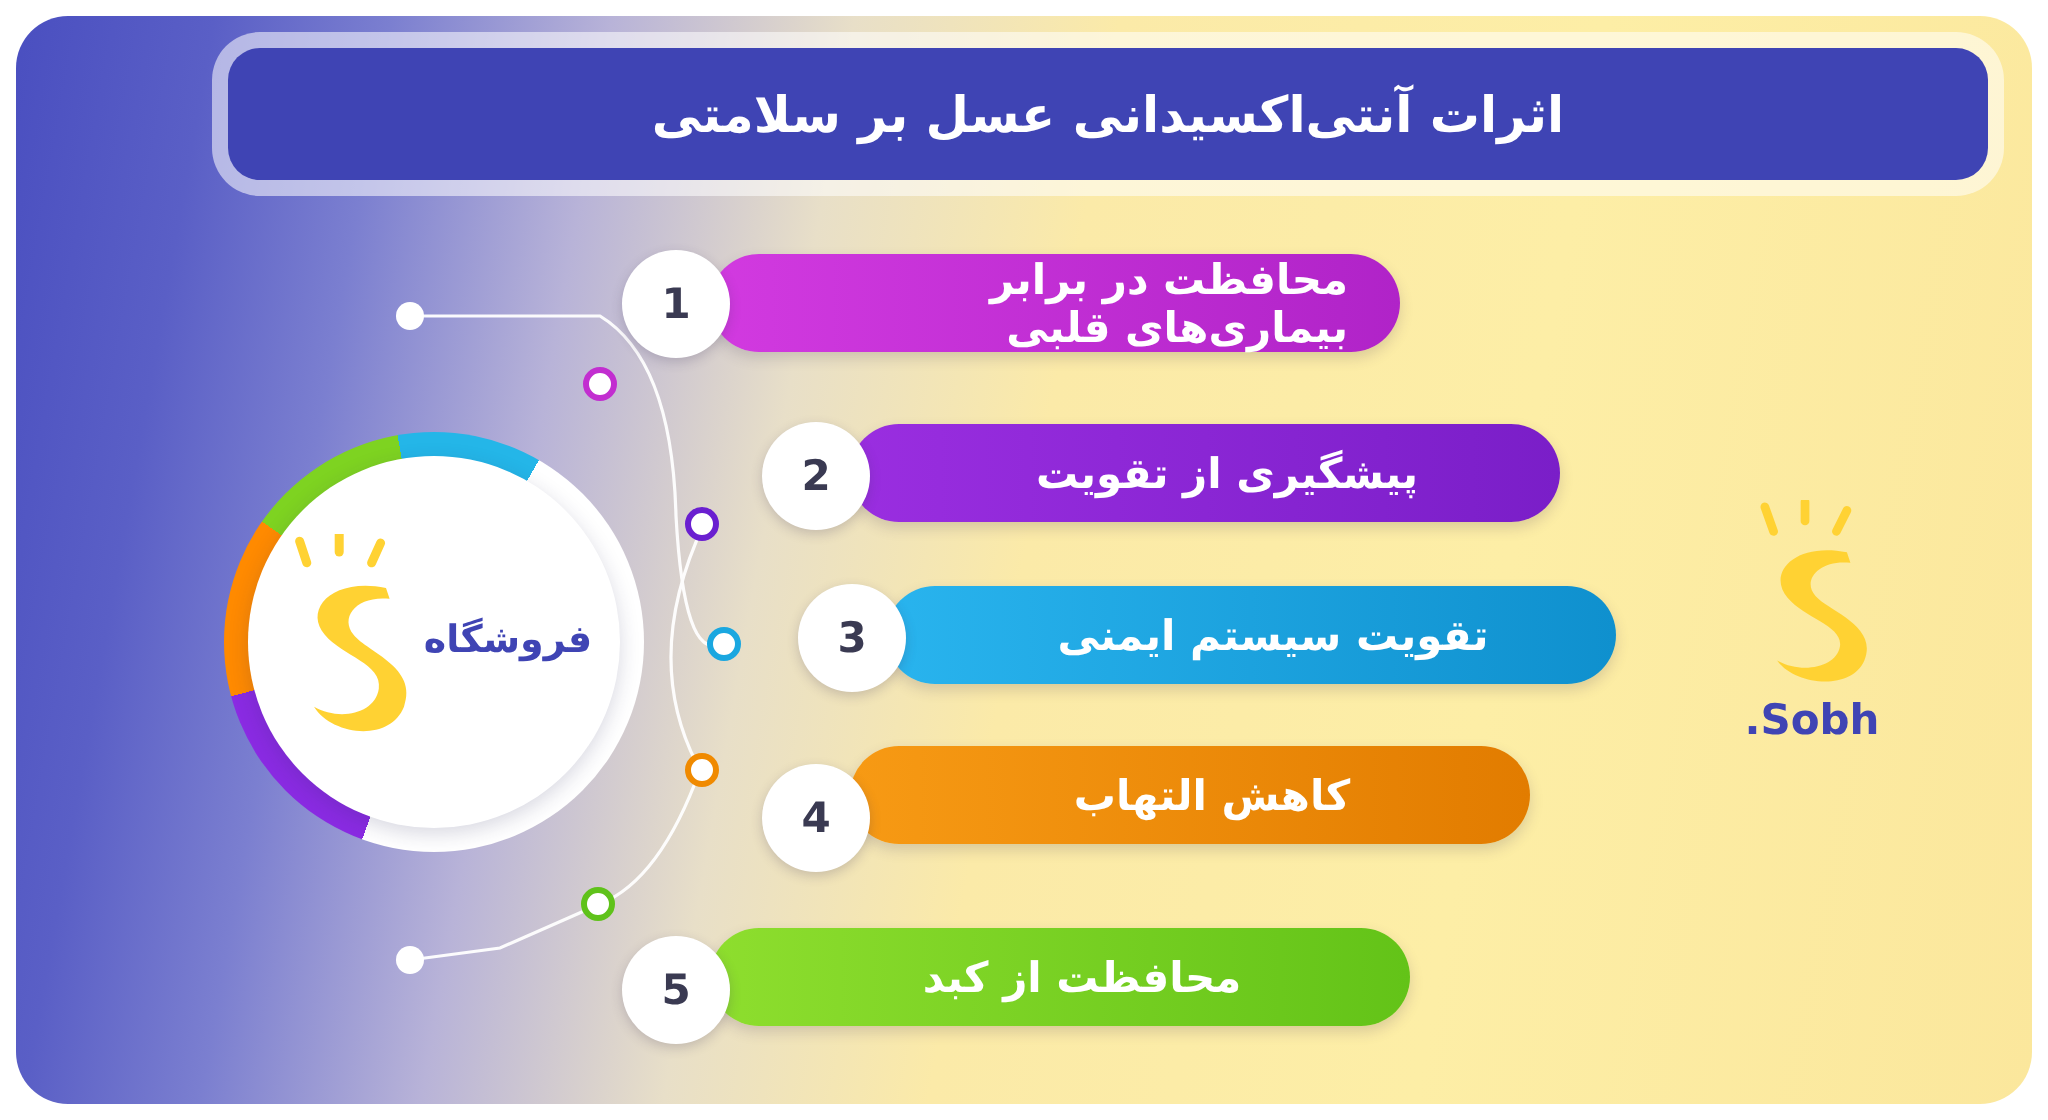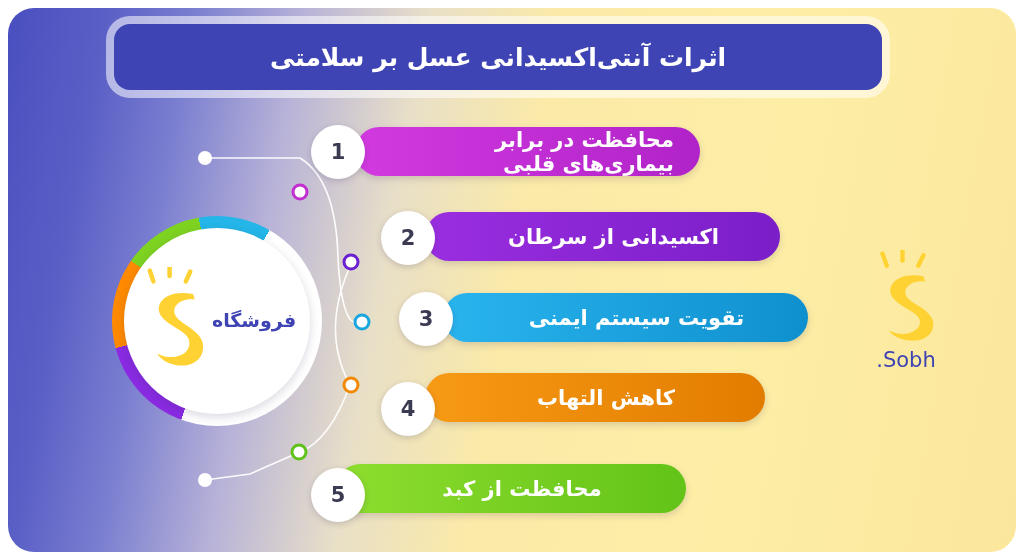--- a/index.html
+++ b/index.html
@@ -31,21 +31,21 @@
         #e8dfc8 38%,
         #fbeaa8 50%,
         #fdeea6 72%,
         #fbe79c 100%);
   }
   
   .header-pill {
     position: absolute;
     left: 114px;
     top: 24px;
-    width: 768px;
+    width: 880px;
     height: 66px;
     border-radius: 16px;
     background: #3f44b4;
     box-shadow: 0 0 0 8px rgba(255,255,255,0.55);
     display: flex;
     align-items: center;
     justify-content: center;
   }
   .header-title {
     color: #ffffff;
@@ -109,21 +109,21 @@
     left: 836px;
     top: 250px;
     width: 140px;
     height: 150px;
     text-align: center;
   }
   .brand svg { display: block; margin: 0 auto; }
   .brand-text {
     color: #3f44b4;
     font-size: 21px;
-    font-weight: normal;
+    font-weight: bold;
     line-height: 1.15;
     margin-top: 2px;
   }
 
   
   .connectors {
     position: absolute;
     left: 0; top: 0;
     width: 1024px; height: 560px;
     pointer-events: none;
@@ -226,21 +226,21 @@
     <div class="bar" style="width:345px; background:linear-gradient(90deg,#d23ae0,#b023c8);">
       <span>محافظت در برابر بیماری‌های قلبی</span>
     </div>
   </div>
   <div class="num-badge" style="left:311px; top:125px;">
     <span>1</span>
   </div>
 
   <div class="row" style="left:425px; top:212px;">
     <div class="bar" style="width:355px; background:linear-gradient(90deg,#9a2ee0,#7a1ec8);">
-      <span>اکسیدانی از سرطان</span>
+      <span>پیشگیری از تقویت</span>
     </div>
   </div>
   <div class="num-badge" style="left:381px; top:211px;">
     <span>2</span>
   </div>
 
   <div class="row" style="left:443px; top:293px;">
     <div class="bar" style="width:365px; background:linear-gradient(90deg,#29b4ee,#0f90ce);">
       <span>تقویت سیستم ایمنی</span>
     </div>
@@ -251,21 +251,21 @@
 
   <div class="row" style="left:425px; top:373px;justify-content:flex-end;">
     <div class="bar" style="width:340px; background:linear-gradient(90deg,#f79a14,#e27c00);">
       <span>کاهش التهاب</span>
     </div>
   </div>
   <div class="num-badge" style="left:381px; top:382px;">
     <span>4</span>
   </div>
 
-  <div class="row" style="left:336px; top:464px;">
+  <div class="row" style="left:355px; top:464px;">
     <div class="bar" style="width:350px; background:linear-gradient(90deg,#8ede2e,#63c318);">
       <span>محافظت از کبد</span>
     </div>
   </div>
   <div class="num-badge" style="left:311px; top:468px;">
     <span>5</span>
   </div>
 </div>
 
 </body></html>

